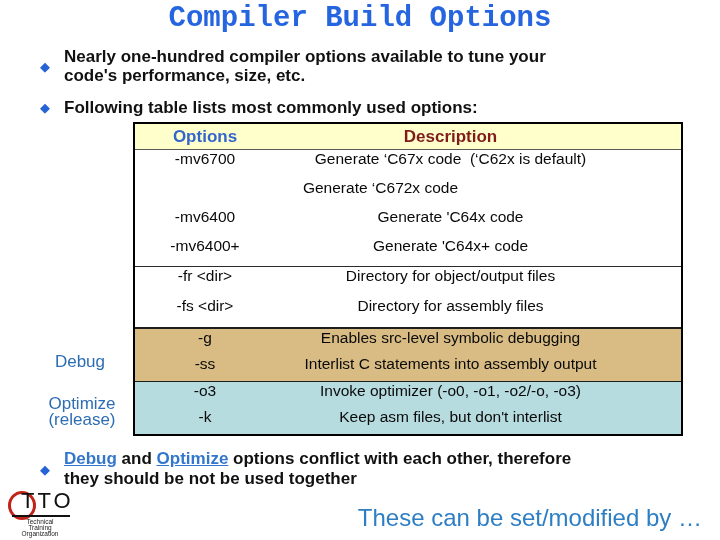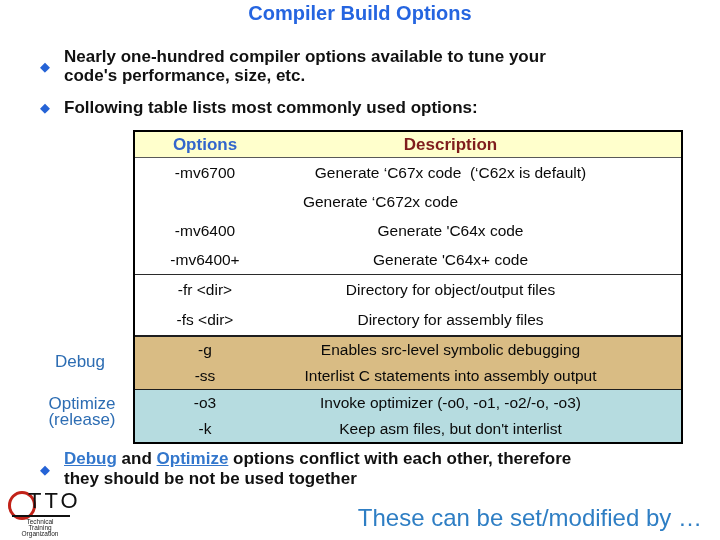--- a/index.html
+++ b/index.html
@@ -3,41 +3,41 @@
 <meta charset="utf-8">
 <style>
   html,body{margin:0;padding:0;background:#888;}
   .slide{
     position:relative;width:720px;height:540px;background:#ffffff;
     font-family:"Liberation Sans",sans-serif;overflow:hidden;margin:0 auto;
   }
   
   .title{
     position:absolute;top:2px;left:0;right:0;text-align:center;
-    font-size:20px;font-weight:bold;color:#2565E0;letter-spacing:0;
+    font-size:29px;font-weight:bold;color:#2565E0;letter-spacing:0;font-family:Liberation Mono, monospace;
   }
   
   .bullet{position:absolute;display:flex;align-items:center;}
   .diamond{color:#2563D6;font-size:13px;line-height:19px;margin-right:14px;margin-top:1px;}
   .diamond::before{content:"◆";}
   .bullet-text{font-size:17px;line-height:19px;font-weight:bold;color:#111;}
   .b1{left:40px;top:47px;width:630px;}
   .b2{left:40px;top:97px;width:630px;}
   .b3{left:40px;top:449px;width:660px;}
   .b3 .bullet-text{line-height:20px;}
   .link{color:#3377CC;text-decoration:underline;cursor:pointer;}
   
   .options-table{
-    position:absolute;left:133px;top:130px;width:546px;
+    position:absolute;left:133px;top:122px;width:546px;
     border:2px solid #000;background:#fff;
   }
   .t-header{display:flex;align-items:center;height:25px;background:#FFFFCC;border-bottom:1px solid #595959;}
   .th-opt{width:140px;text-align:center;font-weight:bold;font-size:17px;color:#3366CC;}
   .th-desc{flex:1;text-align:center;padding-right:55px;font-weight:bold;font-size:17px;color:#7f1d1d;}
-  .t-row{display:flex;align-items:center;font-size:15.5px;color:#0a0a0a;}
+  .t-row{display:flex;align-items:flex-start;font-size:15.5px;color:#0a0a0a;}
   .td-opt{width:140px;text-align:center;}
   .td-desc{flex:1;text-align:center;padding-right:55px;white-space:pre-wrap;}
   .g1 .t-row{height:29px;}
   .g1{border-bottom:1px solid #2b2b2b;}
   .g2 .t-row{height:30px;}
   .g2{border-bottom:2px solid #1e1e1e;}
   .g3{background:#D9BC84;border-bottom:1px solid #1e1e1e;}
   .g3 .t-row{height:26px;}
   .g4{background:#B6DCE0;}
   .g4 .t-row{height:26px;}
@@ -47,21 +47,21 @@
   .lab-optimize{left:42px;top:396px;width:80px;line-height:16px;}
   
   .note{position:absolute;right:18px;top:504px;font-size:24px;color:#2E7EC4;}
   
   .logo{position:absolute;left:8px;top:487px;width:72px;height:53px;}
   .logo-ellipse{
     position:absolute;left:0;top:4px;width:22px;height:23px;
     border:3px solid #C22218;border-radius:50%;
   }
   .logo-acronym{
-    position:absolute;left:20px;top:1px;font-size:22px;color:#111;
+    position:absolute;left:13px;top:1px;font-size:22px;color:#111;
     letter-spacing:3px;font-weight:normal;
   }
   .logo-underline{position:absolute;left:4px;top:28px;width:58px;height:2px;background:#111;}
   .logo-sub{
     position:absolute;left:-2px;top:32px;width:68px;text-align:center;
     font-size:6.5px;line-height:5.8px;color:#222;
   }
 </style>
 </head>
 <body>

